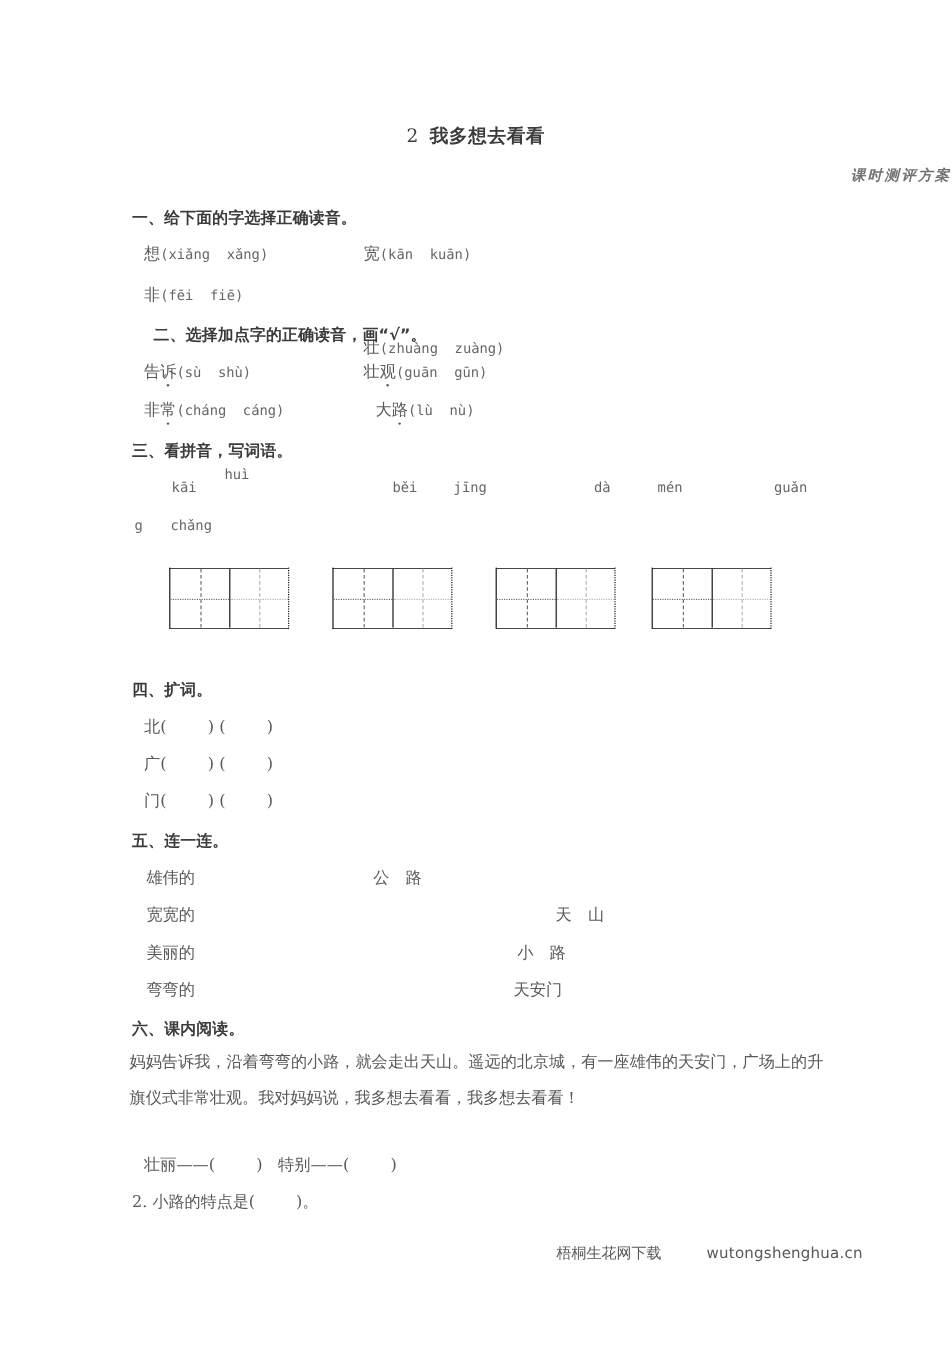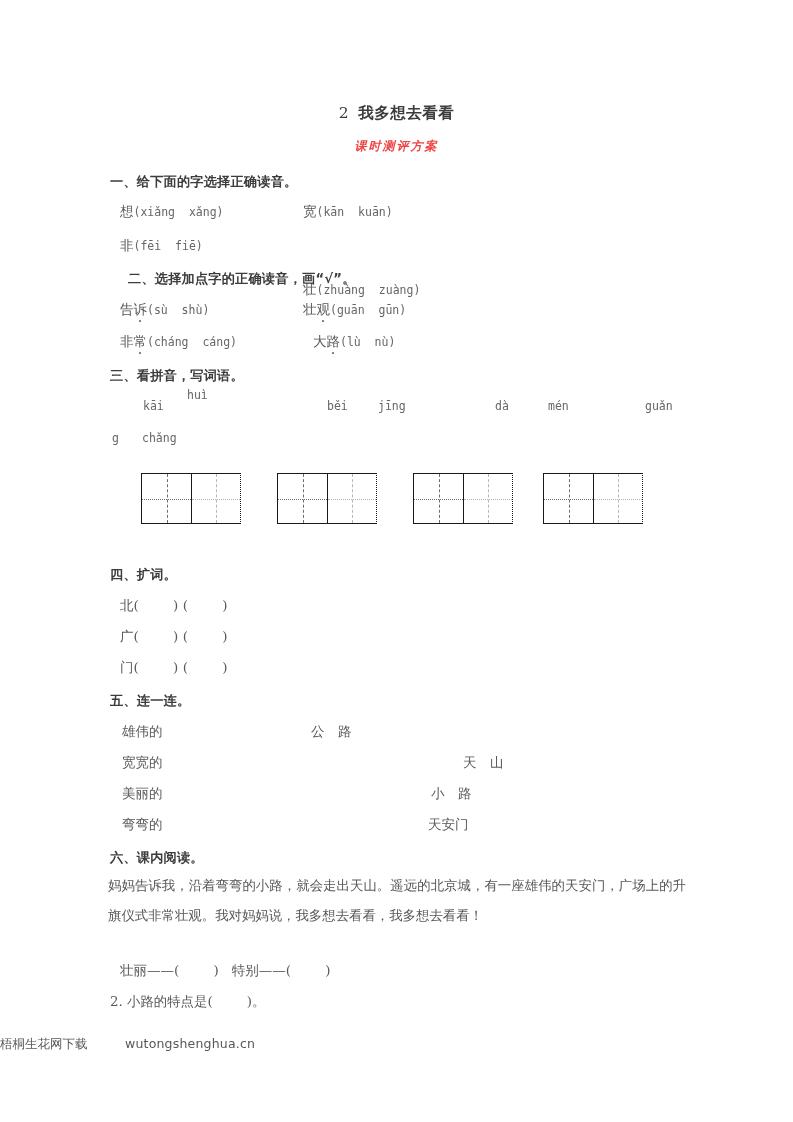--- a/index.html
+++ b/index.html
@@ -38,26 +38,26 @@
   }
   .title .num {
     font-family: "DejaVu Serif", serif;
     font-weight: normal;
     padding-right: 9px;
   }
   .subtitle {
     position: absolute;
     left: 0; top: 138px;
     width: 793px;
-    text-align: center;
+    text-align: right;
     font-family: "DejaVu Serif", serif;
     font-weight: bold;
     font-style: italic;
     font-size: 12px;
-    color: #ef4444;
+    color: #737373;
     letter-spacing: 2px;
   }
 
   
   .sec-head {
     position: absolute;
     font-family: "DejaVu Sans", sans-serif;
     font-weight: bold;
     font-size: 13.2px;
     color: #3c3c3c;
@@ -154,21 +154,21 @@
     text-align: justify;
     text-justify: inter-character;
   }
 
   
   .footer {
     position: absolute;
     left: 0;
     top: 1036px;
     width: 719px;
-    text-align: left;
+    text-align: right;
     color: #575757;
     font-size: 12.5px;
     white-space: pre;
   }
   .footer .site {
     font-family: "DejaVu Sans", sans-serif;
     font-size: 12.5px;
     letter-spacing: 0.2px;
   }
 </style>

